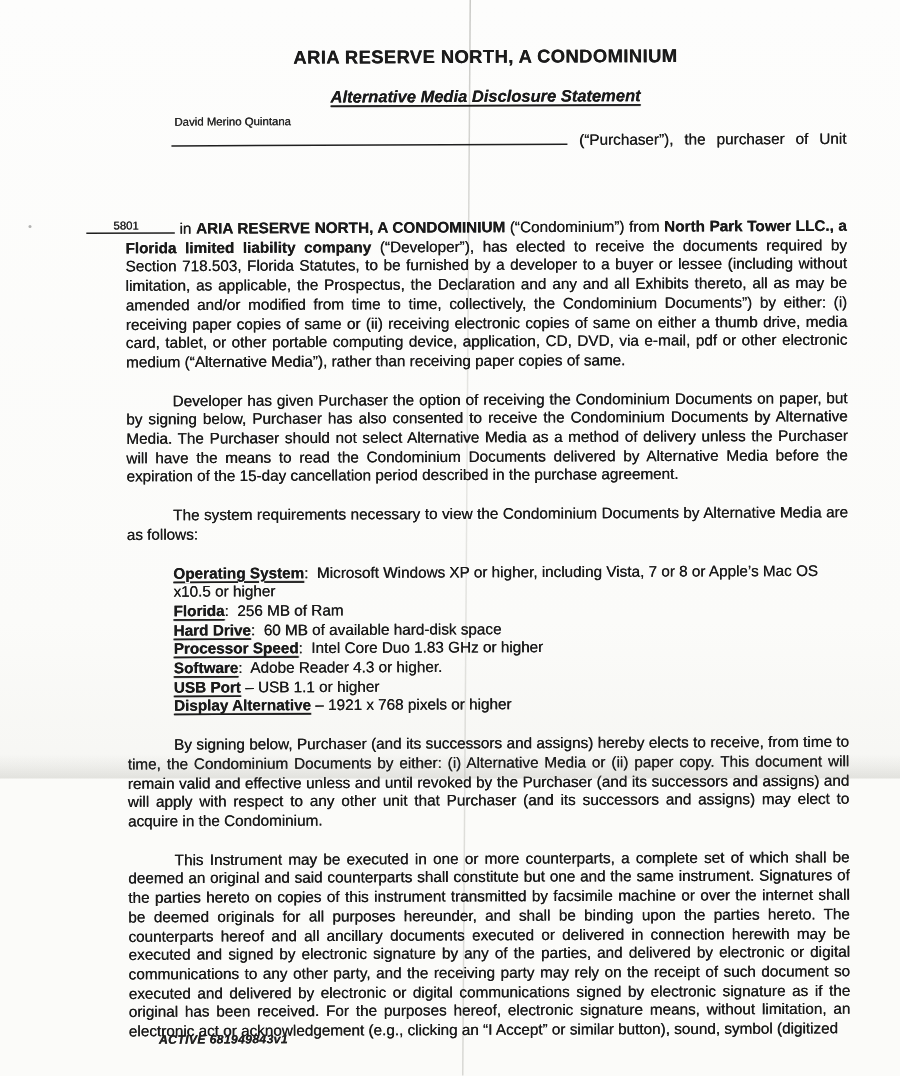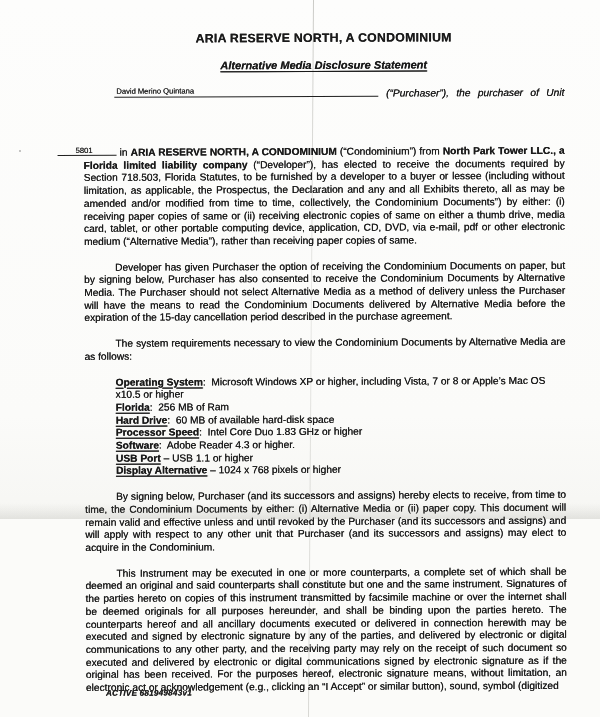--- a/index.html
+++ b/index.html
@@ -26,24 +26,24 @@
   .content { position:absolute; left:84px; right:35px; top:0; }
 
   .title { margin:31px 0 0 0; text-align:center; font-size:12.3px; font-weight:700; letter-spacing:0.25px; }
   .subtitle { margin:14px 0 0 0; text-align:center; font-size:11px; font-weight:700; font-style:italic;
               text-decoration:underline; text-underline-offset:2px; }
 
   .para { margin:13px 0 0 0; font-size:10.2px; line-height:12.7px; text-align:justify; }
   .para.indent { text-indent:31px; }
   .p1 { margin-top:14px; }
   .p1-line1 { display:flex; align-items:baseline; padding-left:31px; height:13px; }
-  .p1-line1 .after { white-space:pre; word-spacing:4.5px;font-style:italic; }
+  .p1-line1 .after { white-space:pre; word-spacing:4.5px; }
   .blank { border-bottom:1px solid #1f1f1f; position:relative; display:inline-block; }
   .name-blank { flex:1 1 auto; min-width:180px; height:11px; }
-  .name-blank .fill { position:absolute; left:2px; bottom:1px; font-size:7.6px; line-height:8px; white-space:nowrap; color:#262626; }
+  .name-blank .fill { position:absolute; left:2px; bottom:11px; font-size:7.6px; line-height:8px; white-space:nowrap; color:#262626; }
   .p1-rest { text-indent:-26px; margin-top:0; }
   .unit-blank { width:59px; height:10px; vertical-align:baseline; text-indent:0;margin-top:46px; }
   .unit-blank .fill { position:absolute; left:0; right:6px; bottom:0; text-align:center; font-size:7.6px; line-height:8px; color:#262626; }
   .bold { font-weight:700; }
 
   .specs { margin:13px 0 0 31px; font-size:10.2px; line-height:12.7px; text-align:left; }
   .spec-label { font-weight:700; text-decoration:underline; text-underline-offset:2px; }
   .spec-sep, .spec-value { white-space:pre-wrap; }
 
   .footer { position:absolute; left:104px; top:688px; font-size:8.2px; font-style:italic; font-weight:700; letter-spacing:0.2px; color:#222; }
@@ -75,21 +75,21 @@
 
       <p class="para indent">The system requirements necessary to view the Condominium Documents by Alternative Media are as follows:</p>
 
       <div class="specs" id="specs">
           <div><span class="spec-label">Operating System</span><span class="spec-sep">:</span><span class="spec-value">  Microsoft Windows XP or higher, including Vista, 7 or 8 or Apple’s Mac OS x10.5 or higher</span></div>
           <div><span class="spec-label">Florida</span><span class="spec-sep">:</span><span class="spec-value">  256 MB of Ram</span></div>
           <div><span class="spec-label">Hard Drive</span><span class="spec-sep">:</span><span class="spec-value">  60 MB of available hard-disk space</span></div>
           <div><span class="spec-label">Processor Speed</span><span class="spec-sep">:</span><span class="spec-value">  Intel Core Duo 1.83 GHz or higher</span></div>
           <div><span class="spec-label">Software</span><span class="spec-sep">:</span><span class="spec-value">  Adobe Reader 4.3 or higher.</span></div>
           <div><span class="spec-label">USB Port</span><span class="spec-sep"> – </span><span class="spec-value">USB 1.1 or higher</span></div>
-          <div><span class="spec-label">Display Alternative</span><span class="spec-sep"> – </span><span class="spec-value">1024 x 768 pixels or higher</span></div>
+          <div><span class="spec-label">Display Alternative</span><span class="spec-sep"> – </span><span class="spec-value">1921 x 768 pixels or higher</span></div>
         </div>
 
       <p class="para indent">By signing below, Purchaser (and its successors and assigns) hereby elects to receive, from time to time, the Condominium Documents by either: (i) Alternative Media or (ii) paper copy.  This document will remain valid and effective unless and until revoked by the Purchaser (and its successors and assigns) and will apply with respect to any other unit that Purchaser (and its successors and assigns) may elect to acquire in the Condominium.</p>
 
       <p class="para indent">This Instrument may be executed in one or more counterparts, a complete set of which shall be deemed an original and said counterparts shall constitute but one and the same instrument.  Signatures of the parties hereto on copies of this instrument transmitted by facsimile machine or over the internet shall be deemed originals for all purposes hereunder, and shall be binding upon the parties hereto.  The counterparts hereof and all ancillary documents executed or delivered in connection herewith may be executed and signed by electronic signature by any of the parties, and delivered by electronic or digital communications to any other party, and the receiving party may rely on the receipt of such document so executed and delivered by electronic or digital communications signed by electronic signature as if the original has been received. For the purposes hereof, electronic signature means, without limitation, an electronic act or acknowledgement (e.g., clicking an “I Accept” or similar button), sound, symbol (digitized</p>
 
     </div>
 
     <div class="footer">ACTIVE 681949843v1</div>
   </div>

